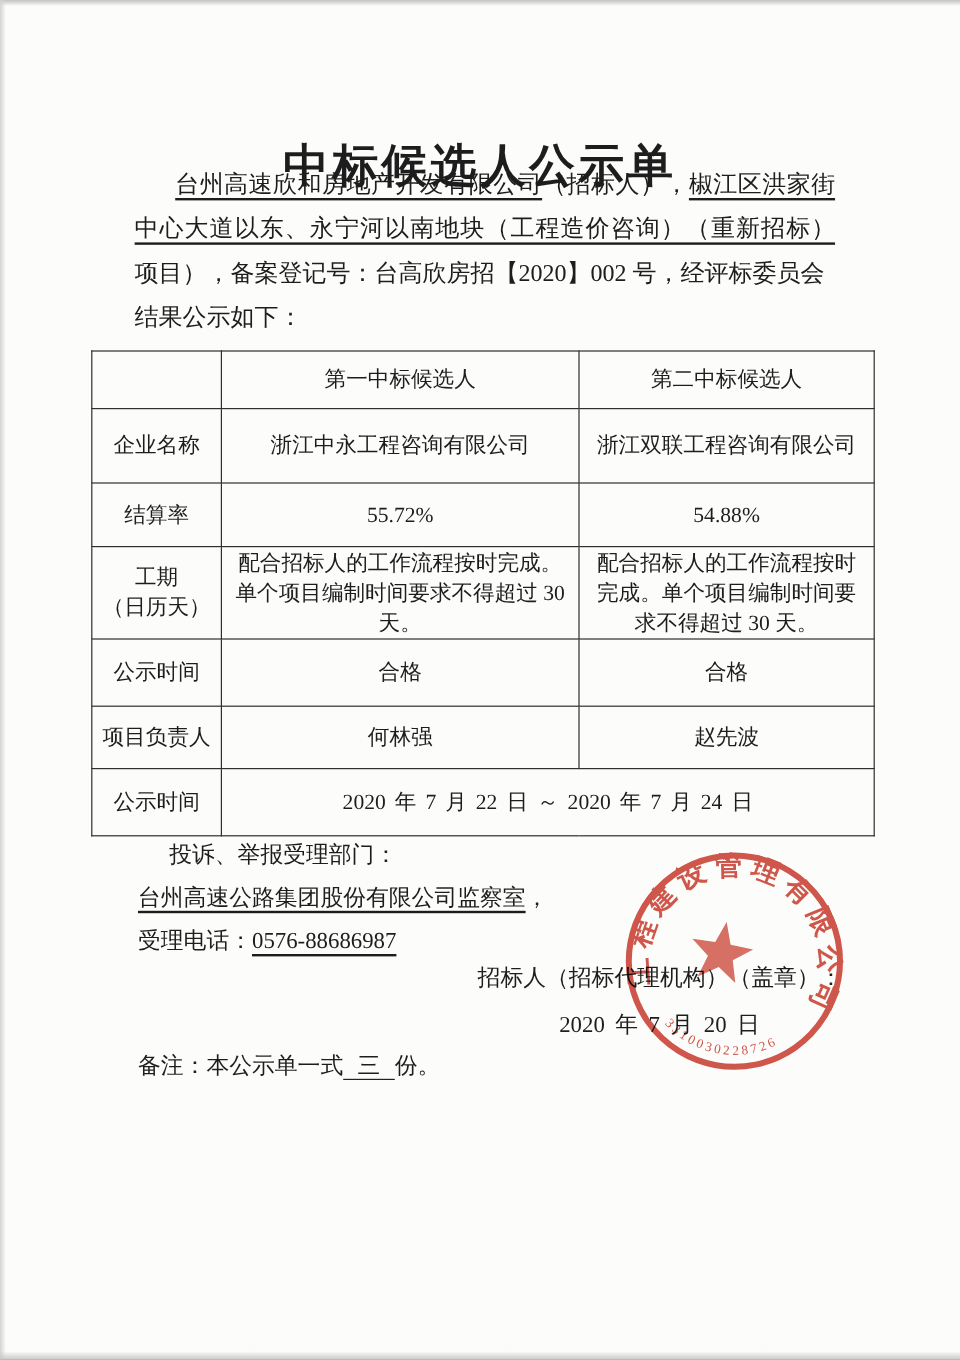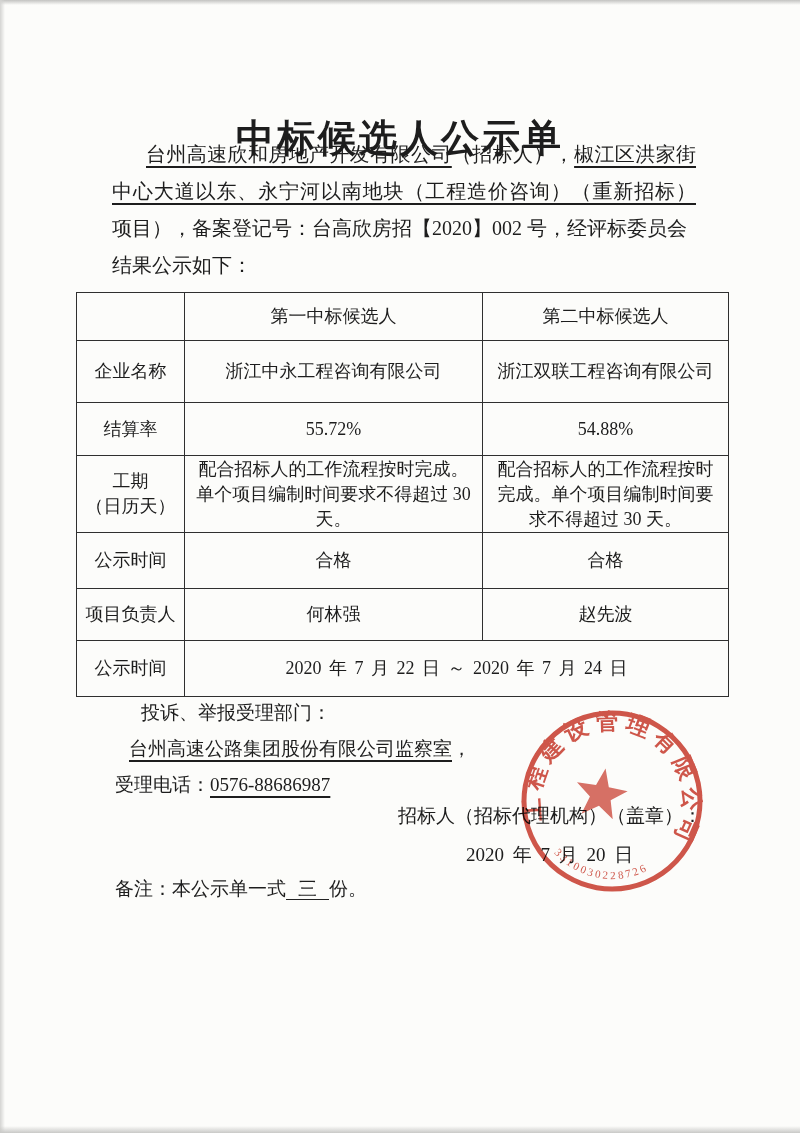--- a/index.html
+++ b/index.html
@@ -36,21 +36,21 @@
     border:1.5px solid #2f2f2f; text-align:center; vertical-align:middle;
     font-weight:normal; padding:0 6px; line-height:25px;
   }
   tr.r0 { height:48px; } tr.r1 { height:62px; } tr.r2 { height:53px; }
   tr.r3 { height:77px; } tr.r4 { height:56px; } tr.r5 { height:52px; }
   tr.r6 { height:56px; }
   .date-span { word-spacing:3px; }
 
   .footer-line { position:absolute; font-size:19px; line-height:24px; white-space:nowrap; }
   .fl-complaint { left:141px; top:701px; }
-  .fl-dept      { left:129px; top:737px; }
+  .fl-dept      { left:115px; top:737px;font-family:Liberation Mono, monospace; }
   .fl-phone     { left:115px; top:773px; }
   .fl-sign      { left:398px; top:804px;text-align:center; }
   .fl-signdate  { left:466px; top:843px; word-spacing:4px;text-align:right; }
   .fl-note      { left:115px; top:877px; }
   .u-pad { border-bottom:1.5px solid #222; padding:0 12px; }
 
   .stamp {
     position:absolute; left:512px; top:701px; width:200px; height:200px;
     transform:rotate(10deg); mix-blend-mode:multiply; opacity:.9;
   }

